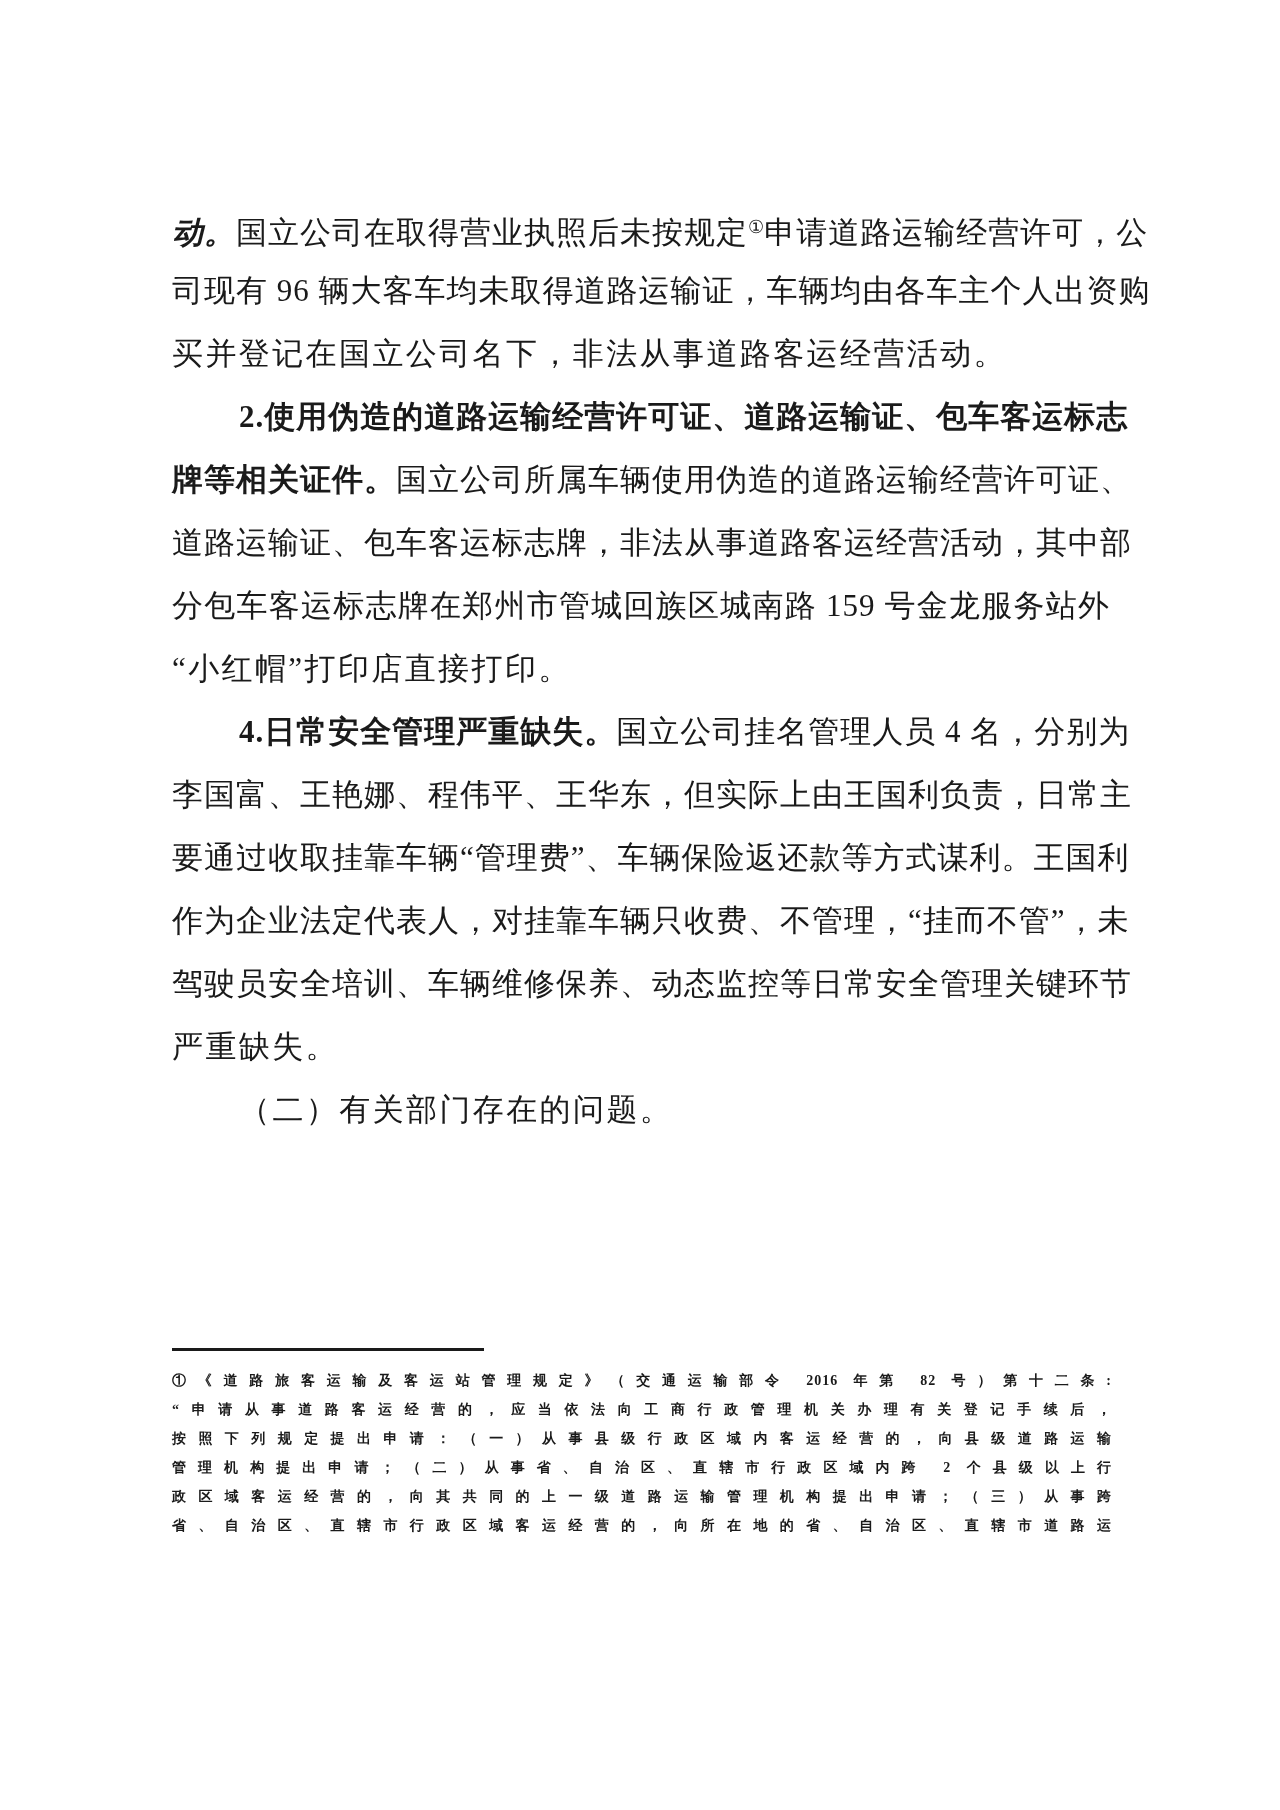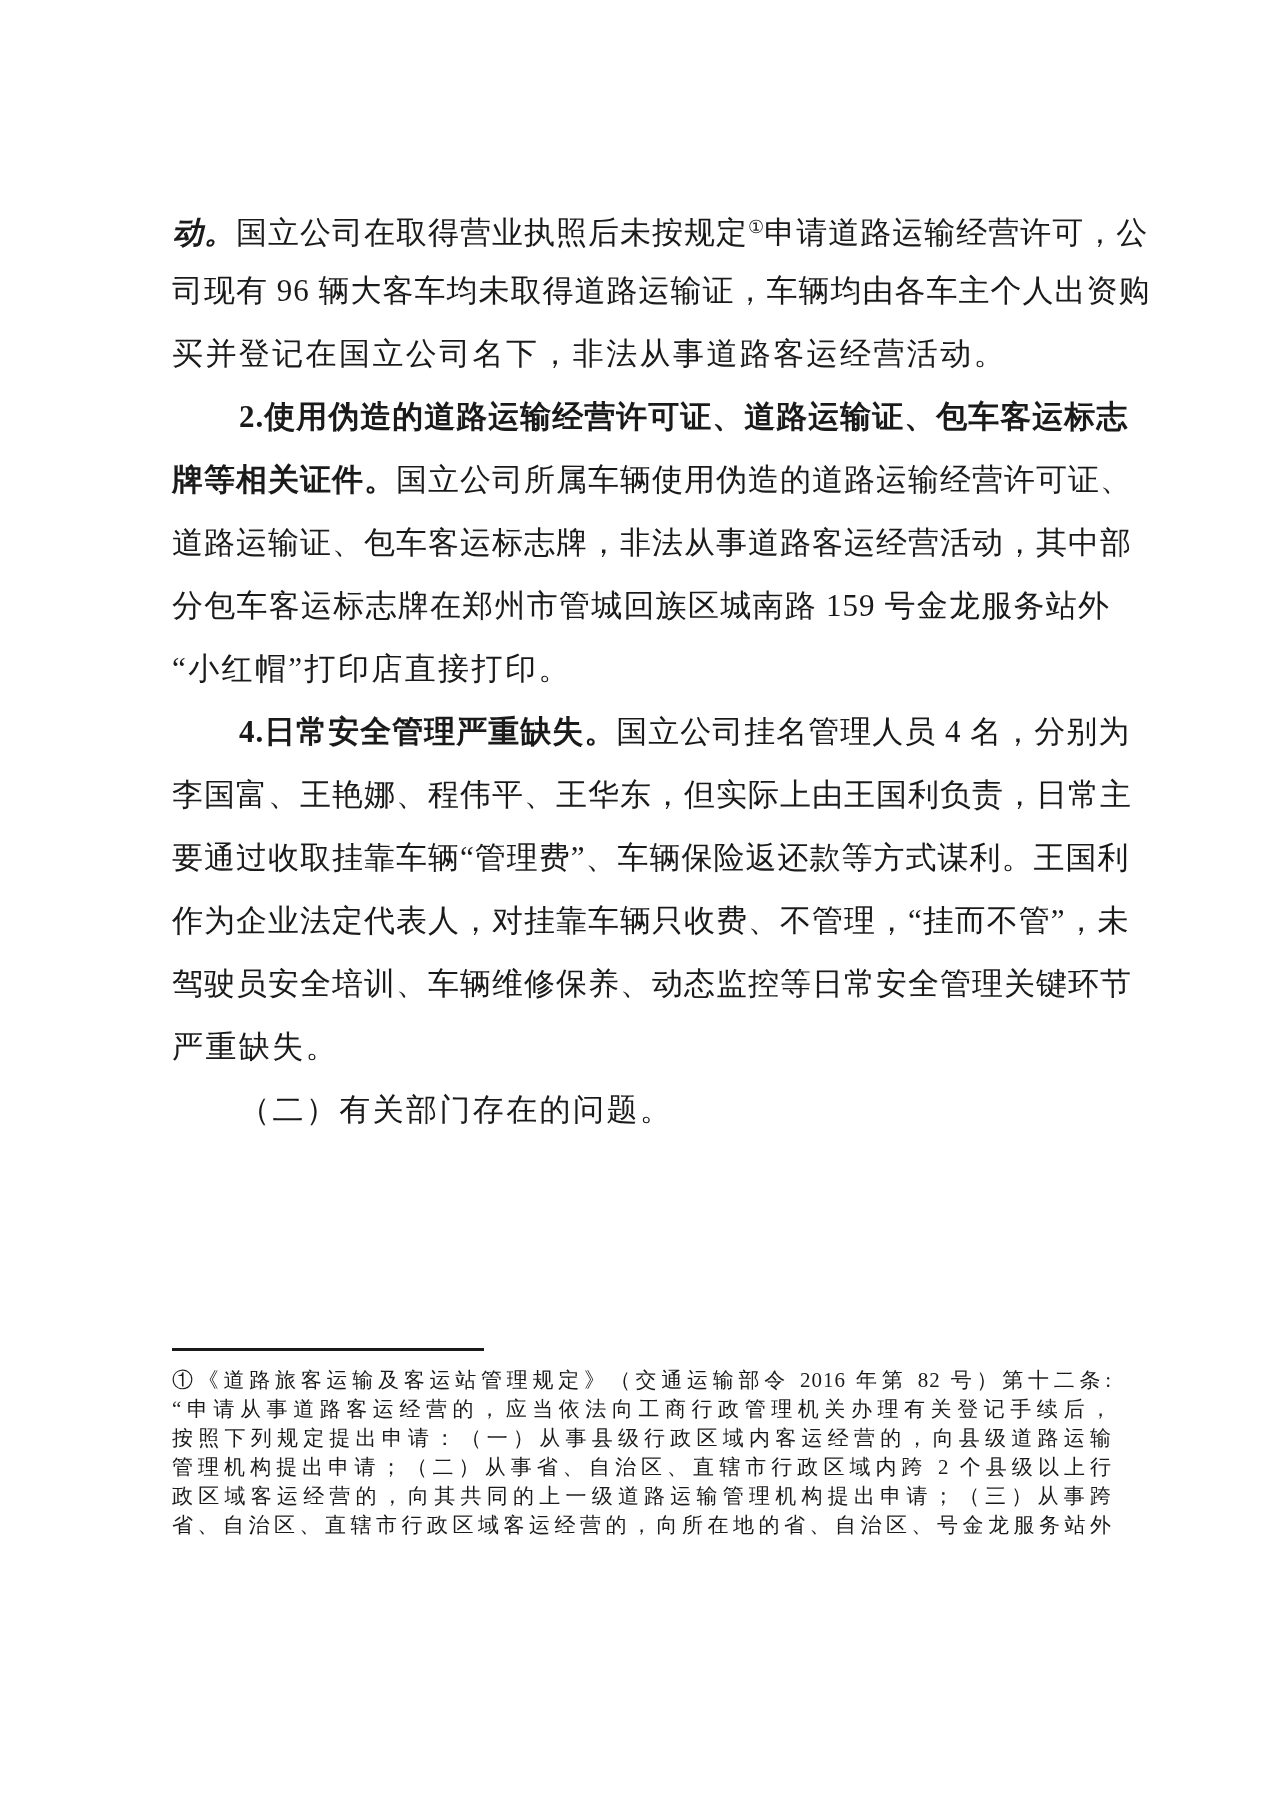--- a/index.html
+++ b/index.html
@@ -52,28 +52,29 @@
     height: 3px;
     background: var(--ink, #151515);
   }
   .footnote {
     position: absolute;
     left: 172px;
     top: 1366px;
     width: 940px;
   }
   .fline {
-    font-size: 21px;
+    font-size: 14px;
     line-height: 29px;
     height: 29px;
     letter-spacing: 1px;
     text-align: justify;
     text-align-last: justify;
     text-justify: inter-character;
     white-space: nowrap;
+    font-weight: bold;
   }
   .fline.short {
     text-align-last: left;
     letter-spacing: 2px;
     margin-top: 48px;
   }
   .page-number {
     position: absolute;
     top: 1596px;
     left: 0;
@@ -104,17 +105,17 @@
       <div class="line short"><span>严重缺失。</span></div>
       <div class="line short indent kai"><span>（二）有关部门存在的问题。</span></div>
     </div>
   <div class="footnote-sep"></div>
   <div class="footnote" id="footnote">
       <div class="fline">①《道路旅客运输及客运站管理规定》（交通运输部令 2016 年第 82 号）第十二条:</div>
       <div class="fline">“申请从事道路客运经营的，应当依法向工商行政管理机关办理有关登记手续后，</div>
       <div class="fline">按照下列规定提出申请：（一）从事县级行政区域内客运经营的，向县级道路运输</div>
       <div class="fline">管理机构提出申请；（二）从事省、自治区、直辖市行政区域内跨 2 个县级以上行</div>
       <div class="fline">政区域客运经营的，向其共同的上一级道路运输管理机构提出申请；（三）从事跨</div>
-      <div class="fline">省、自治区、直辖市行政区域客运经营的，向所在地的省、自治区、号金龙服务站外</div>
+      <div class="fline">省、自治区、直辖市行政区域客运经营的，向所在地的省、自治区、直辖市道路运</div>
       <div class="fline short">输管理机构提出申请。”</div>
     </div>
   <div class="page-number">9</div>
 </div>
 
 </body></html>

